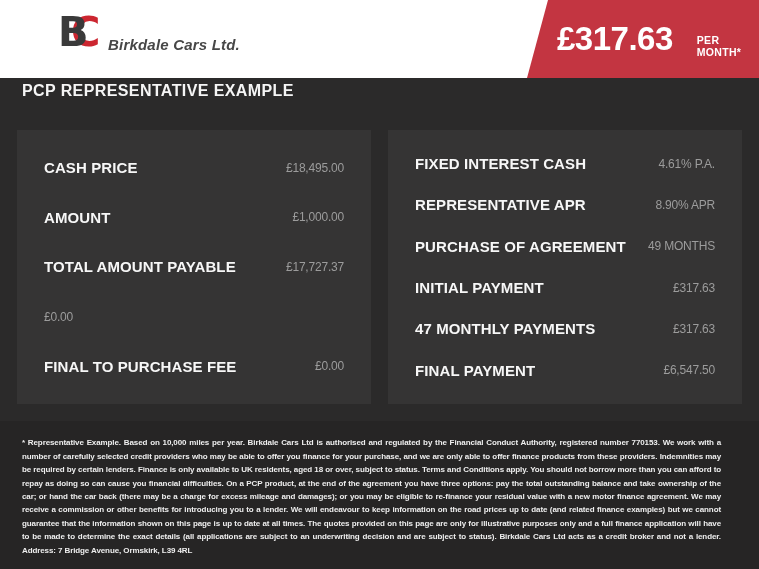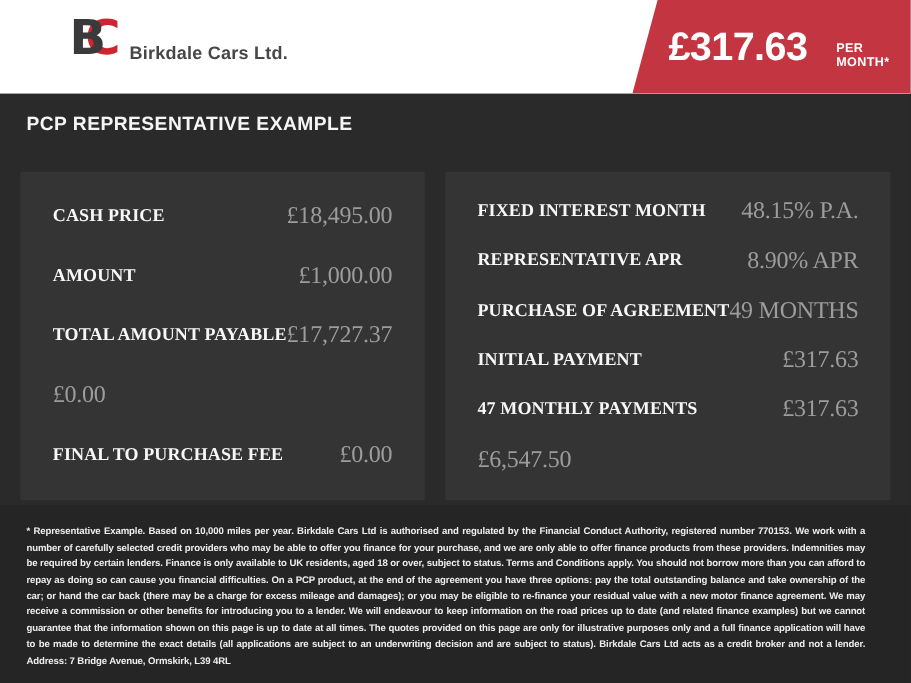--- a/index.html
+++ b/index.html
@@ -35,20 +35,21 @@
   .logo-mark .mark-c {
     position: absolute; left: 13px; top: -8px;
     font-family: "DejaVu Sans", sans-serif;
     font-weight: bold; font-size: 40px; color: #cc2630;
     z-index: 1;
   }
   .logo-text {
     margin-left: 2px; margin-top: 10px;
     font-size: 15px; font-weight: bold; color: #474747;
     letter-spacing: 0.2px;
+    font-style: italic;
   }
   .banner {
     position: absolute;
     right: 0; top: 0;
     width: 279px; height: 78px;
     background: #c33541;
     clip-path: polygon(68px 0, 279px 0, 279px 78px, 47px 78px);
     display: flex; align-items: center;
     padding-left: 77px;
     color: #ffffff;
@@ -58,49 +59,48 @@
   }
   .banner-period {
     font-size: 10.5px; font-weight: bold; letter-spacing: 0.3px;
     margin-left: 24px; margin-top: 13px;
   }
 
   
   .main { flex: 1 1 auto; background: #2b2a2a; }
   .section-title {
     margin: 0 22px;
-    padding-top: 17px;
+    padding-top: 4px;
     font-size: 16px; font-weight: bold;
     color: #f5f5f5; letter-spacing: 0.4px;
   }
   .panels {
     display: flex;
     gap: 17px;
     margin: 30px 17px 0 17px;
     height: 274px;
   }
   .panel {
     flex: 1 1 0;
     background: #353434;
     padding: 13px 27px;
     display: flex; flex-direction: column;
     justify-content: space-around;
   }
   .row {
     display: flex; align-items: center; justify-content: space-between;
     height: 41px;
-    font-family: Liberation Serif, serif;
   }
   .row-label {
     font-size: 15px; font-weight: bold; color: #f7f7f7;
     letter-spacing: 0.1px; white-space: nowrap;
     font-stretch: condensed;
   }
   .row-value {
-    font-size: 20px; color: #9c9c9c;
+    font-size: 12px; color: #9c9c9c;
     letter-spacing: -0.2px; white-space: nowrap;
     font-stretch: condensed;
   }
 
   
   .disclaimer {
     flex: 0 0 auto;
     background: #262525;
     min-height: 129px;
     padding: 15px 38px 12px 22px;
@@ -154,40 +154,41 @@
           <span class="row-value">£0.00</span>
         </div>
         <div class="row">
           <span class="row-label">FINAL TO PURCHASE FEE</span>
           <span class="row-value">£0.00</span>
         </div>
       </div>
 
       <div class="panel">
         <div class="row">
-          <span class="row-label">FIXED INTEREST MONTH</span>
-          <span class="row-value">48.15% P.A.</span>
+          <span class="row-label">FIXED INTEREST CASH</span>
+          <span class="row-value">4.61% P.A.</span>
         </div>
         <div class="row">
           <span class="row-label">REPRESENTATIVE APR</span>
           <span class="row-value">8.90% APR</span>
         </div>
         <div class="row">
           <span class="row-label">PURCHASE OF AGREEMENT</span>
           <span class="row-value">49 MONTHS</span>
         </div>
         <div class="row">
           <span class="row-label">INITIAL PAYMENT</span>
           <span class="row-value">£317.63</span>
         </div>
         <div class="row">
           <span class="row-label">47 MONTHLY PAYMENTS</span>
           <span class="row-value">£317.63</span>
         </div>
         <div class="row">
+          <span class="row-label">FINAL PAYMENT</span>
           <span class="row-value">£6,547.50</span>
         </div>
       </div>
 
     </div>
   </div>
 
   <div class="disclaimer">
     <p>* Representative Example. Based on 10,000 miles per year. Birkdale Cars Ltd is authorised and regulated by the Financial Conduct Authority, registered number 770153. We work with a number of carefully selected credit providers who may be able to offer you finance for your purchase, and we are only able to offer finance products from these providers. Indemnities may be required by certain lenders. Finance is only available to UK residents, aged 18 or over, subject to status. Terms and Conditions apply. You should not borrow more than you can afford to repay as doing so can cause you financial difficulties. On a PCP product, at the end of the agreement you have three options: pay the total outstanding balance and take ownership of the car; or hand the car back (there may be a charge for excess mileage and damages); or you may be eligible to re-finance your residual value with a new motor finance agreement. We may receive a commission or other benefits for introducing you to a lender. We will endeavour to keep information on the road prices up to date (and related finance examples) but we cannot guarantee that the information shown on this page is up to date at all times. The quotes provided on this page are only for illustrative purposes only and a full finance application will have to be made to determine the exact details (all applications are subject to an underwriting decision and are subject to status). Birkdale Cars Ltd acts as a credit broker and not a lender. Address: 7 Bridge Avenue, Ormskirk, L39 4RL</p>
   </div>

